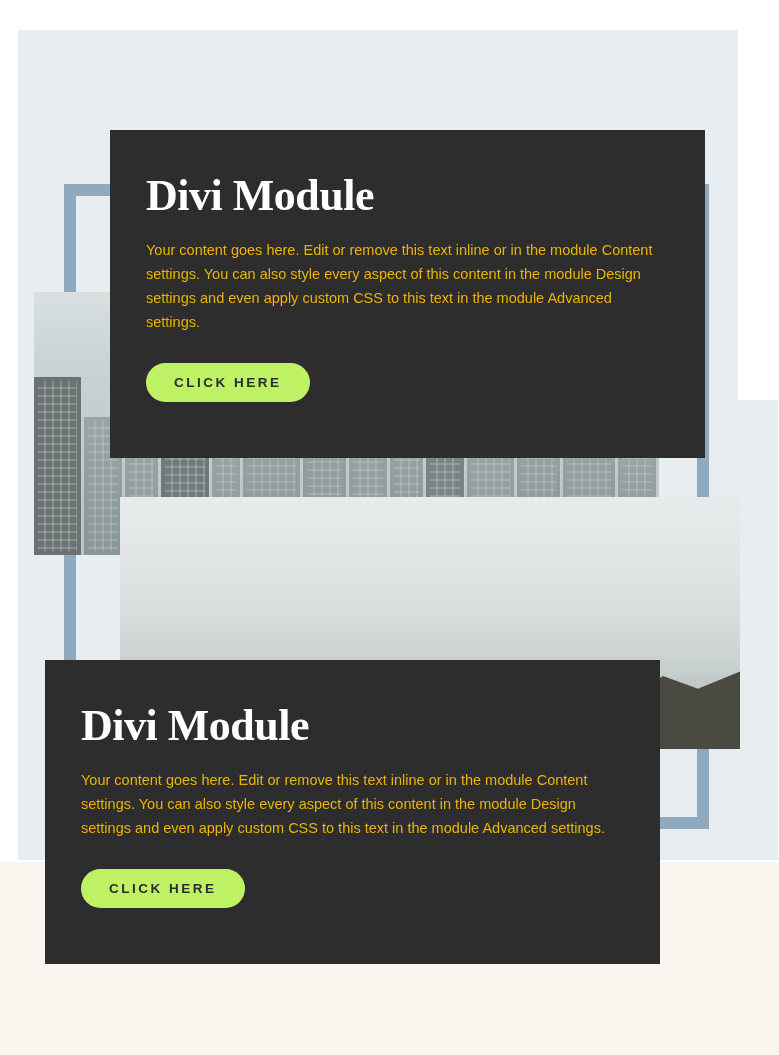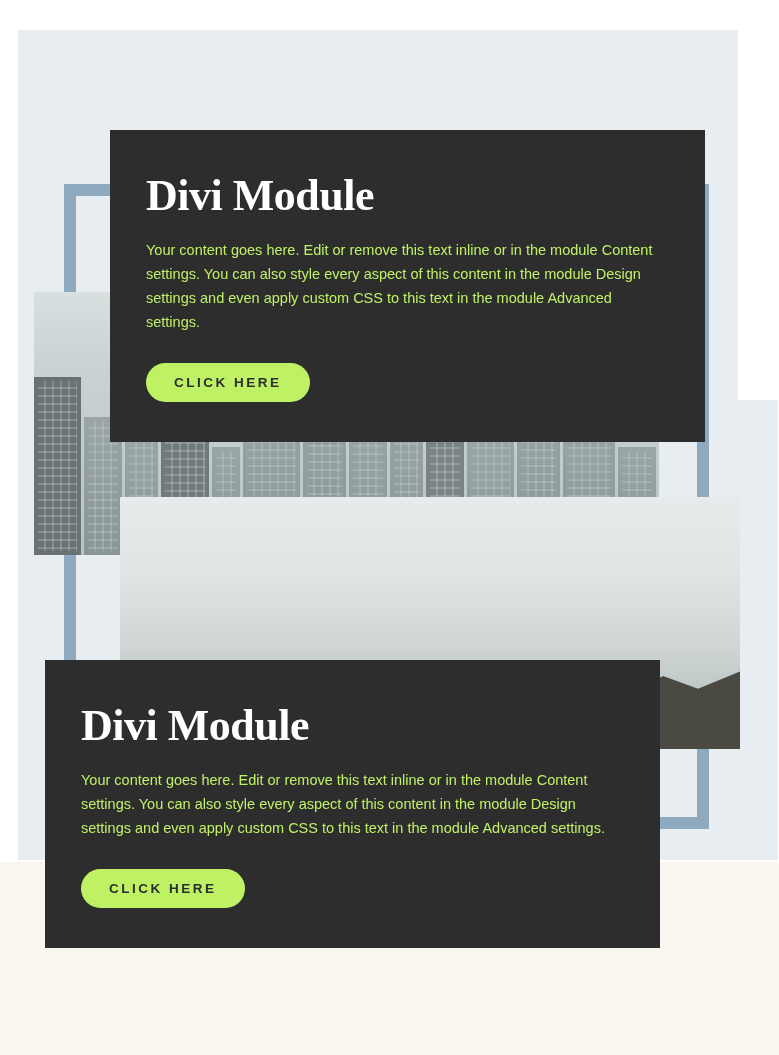--- a/index.html
+++ b/index.html
@@ -116,21 +116,21 @@
       right: 0;
       width: 140px;
       height: 86px;
       background: #4a4a42;
       clip-path: polygon(20% 40%, 45% 15%, 70% 30%, 100% 10%, 100% 100%, 0% 100%);
     }
     
     .card {
       position: absolute;
       background: #2d2d2d;
-      padding: 40px 36px 40px 36px;
+      padding: 40px 36px 56px 36px;
       z-index: 10;
     }
     
     .card-top {
       top: 130px;
       left: 110px;
       width: 595px;
     }
     
     .card-bottom {
@@ -145,21 +145,21 @@
       font-weight: bold;
       color: #ffffff;
       margin-bottom: 18px;
       letter-spacing: -0.5px;
     }
     
     .card-body {
       font-family: -apple-system, BlinkMacSystemFont, 'Segoe UI', Arial, sans-serif;
       font-size: 14.5px;
       line-height: 1.65;
-      color: #bef264;
+      color: #eab308;
       margin-bottom: 28px;
     }
     
     .card-button {
       display: inline-block;
       background: #bef264;
       color: #2d2d2d;
       font-family: -apple-system, BlinkMacSystemFont, 'Segoe UI', Arial, sans-serif;
       font-size: 13.5px;
       font-weight: 700;

